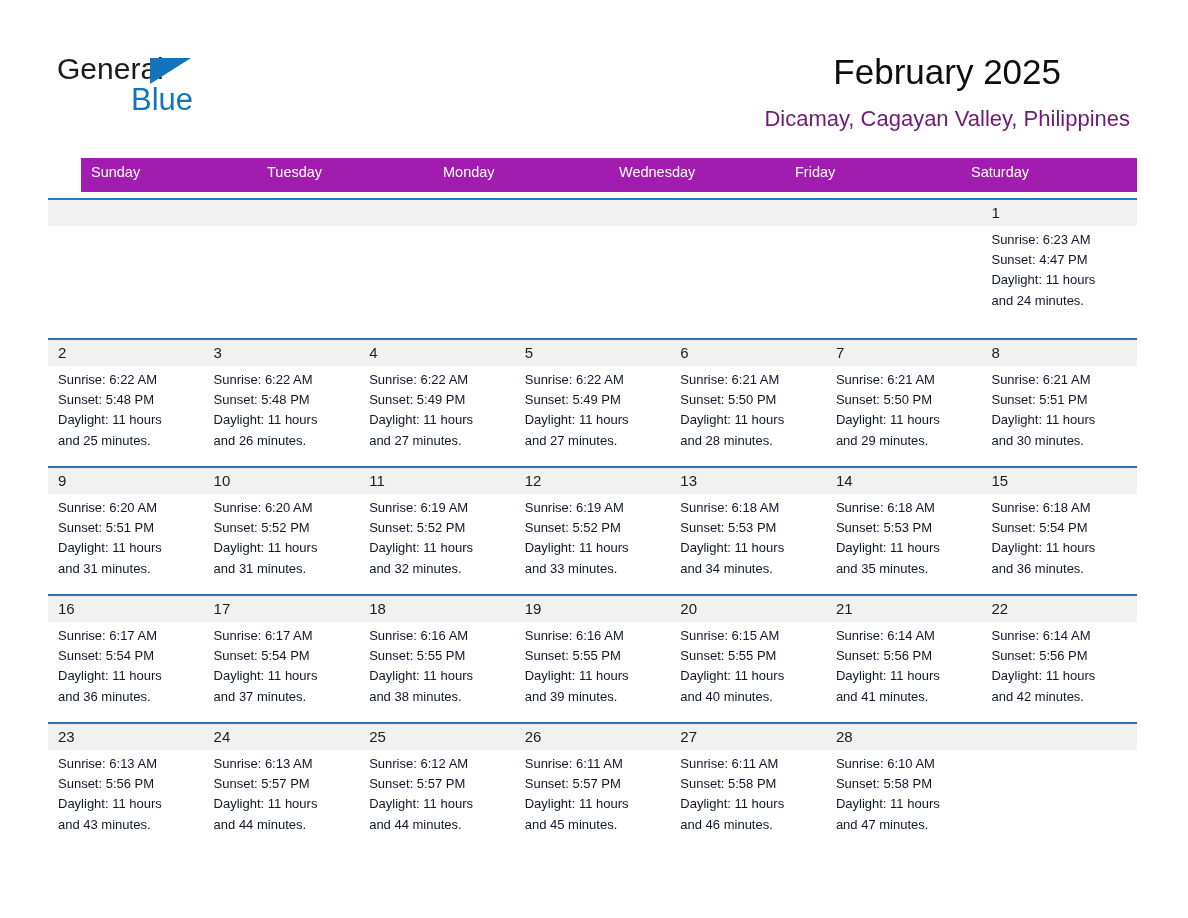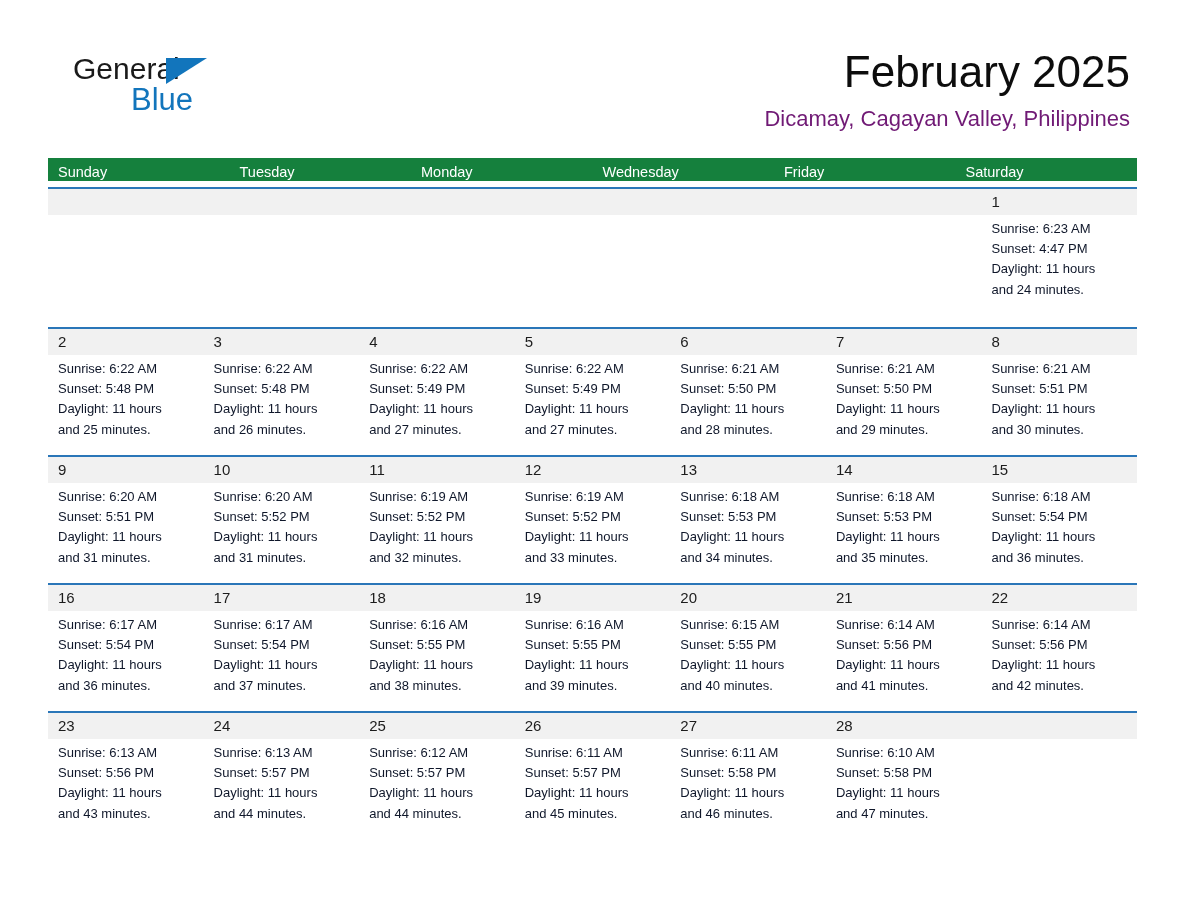--- a/index.html
+++ b/index.html
@@ -33,21 +33,20 @@
     left: 57px;
     top: 52px;
     width: 200px;
     height: 62px;
   }
   .logo-row1 {
     position: relative;
     height: 34px;
     line-height: 34px;
     white-space: nowrap;
-    margin-left: 16px;
   }
   .logo-general {
     font-size: 30px;
     color: #1a1a1a;
     letter-spacing: 0px;
     font-family: "Liberation Sans", sans-serif;
   }
   .logo-triangle {
     position: absolute;
     left: 93px;
@@ -71,47 +70,49 @@
     margin-top: 47px;
   }
 
   .title-block {
     position: absolute;
     right: 58px;
     top: 48px;
     text-align: right;
   }
   .cal-title {
-    font-size: 44px;
+    font-size: 35px;
     line-height: 48px;
     color: #0d0d0d;
     font-weight: normal;
     margin: 0;
     white-space: nowrap;
+    text-align: center;
   }
   .cal-subtitle {
     font-size: 22px;
     line-height: 30px;
     color: #701a75;
     margin: 8px 0 0 0;
     white-space: nowrap;
     font-weight: normal;
   }
 
   
   .calendar {
     position: absolute;
     left: 48px;
     top: 158px;
     width: 1089px;
   }
   .dow-header {
     display: flex;
-    background: #15803d;
-    height: 23px;
+    background: #a21caf;
+    height: 34px;
+    margin-left: 33px;
   }
   .dow-cell {
     flex: 1 1 0;
     color: #ffffff;
     font-size: 14.5px;
     line-height: 29px;
     padding-left: 10px;
     box-sizing: border-box;
     white-space: nowrap;
   }

